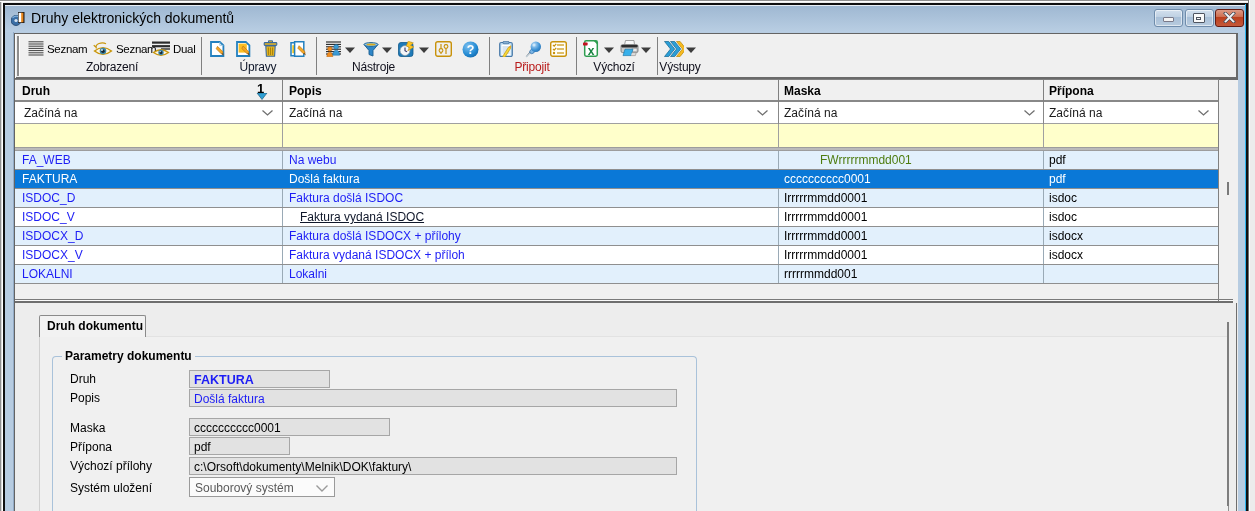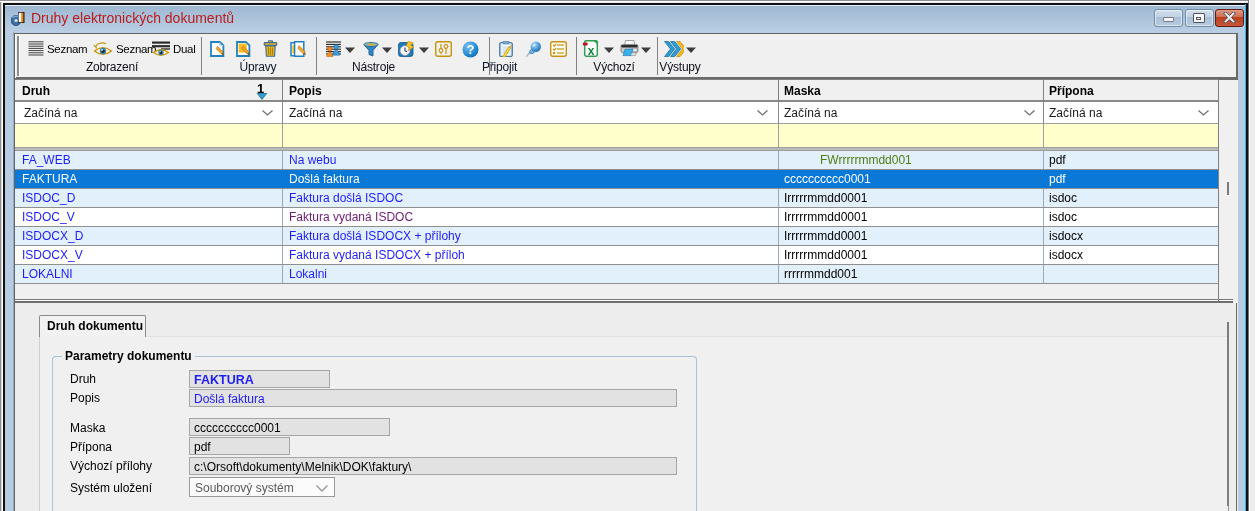--- a/index.html
+++ b/index.html
@@ -32,21 +32,21 @@
 <svg class="abs" style="left:11px;top:10px" width="16" height="16" viewBox="0 0 16 16">
   <ellipse cx="5" cy="10.5" rx="5" ry="5" fill="#3a6ea5"></ellipse>
   <ellipse cx="5" cy="10.5" rx="5" ry="5" fill="none" stroke="#1d3f66" stroke-width="0.8"></ellipse>
   <path d="M1.5 8 A4.5 4.5 0 0 1 8.5 7.5" fill="none" stroke="#7fb2e0" stroke-width="1.2"></path>
   <ellipse cx="5" cy="10.5" rx="1.6" ry="1.6" fill="#d8e4f0"></ellipse>
   <path d="M7 2 h6.5 v11 H7 z" fill="#1a1a1a"></path>
   <path d="M7.6 2.8 h2.4 v9.4 H7.6 z" fill="#ffffff"></path>
   <path d="M10.2 2.8 h2.2 v9.4 h-2.2 z" fill="#e88418"></path>
   <path d="M10.2 2.8 h0.9 v9.4 h-0.9 z" fill="#f7a54d"></path>
 </svg>
-<div class="abs" style="left:31px;top:10px;color:#b91c1c;font-size:14px;">Druhy elektronických dokumentů</div>
+<div class="abs" style="left:31px;top:10px;color:#000000;font-size:14px;">Druhy elektronických dokumentů</div>
 
 <div class="abs" style="left:1154px;top:9px;width:29px;height:18px;border:1px solid #6f8cab;border-radius:3px;background:linear-gradient(#d3e0ee 0%,#bed0e2 45%,#a9c0d8 46%,#b8cbde 100%);box-shadow:inset 0 0 0 1px rgba(255,255,255,.55);"></div>
 <div class="abs" style="left:1163px;top:17px;width:11px;height:5px;background:#f4f4f4;border:1px solid #7a7a8a;border-radius:1px;"></div>
 <div class="abs" style="left:1185px;top:9px;width:29px;height:18px;border:1px solid #6f8cab;border-radius:3px;background:linear-gradient(#d3e0ee 0%,#bed0e2 45%,#a9c0d8 46%,#b8cbde 100%);box-shadow:inset 0 0 0 1px rgba(255,255,255,.55);"></div>
 <div class="abs" style="left:1193px;top:13px;width:12px;height:10px;background:#fafafa;border:1.5px solid #4f5560;border-radius:1px;"></div>
 <div class="abs" style="left:1196px;top:16.5px;width:5px;height:3.5px;background:#fafafa;border:1px solid #4f5560;"></div>
 <div class="abs" style="left:1215px;top:9px;width:29px;height:18px;border:1px solid #641b12;border-radius:3px;background:linear-gradient(#dd9a85 0%,#cd6c4e 45%,#bc3f1d 46%,#c4593a 100%);"></div>
 <svg class="abs" style="left:1223px;top:12px" width="13" height="11" viewBox="0 0 13 11">
   <path d="M0.5 1 L2.8 0 L6.5 3.6 L10.2 0 L12.5 1 L8.4 5.5 L12.5 10 L10.2 11 L6.5 7.4 L2.8 11 L0.5 10 L4.6 5.5 z" fill="#f2f4f6" stroke="#3c4654" stroke-width="0.9" stroke-linejoin="round"></path>
 </svg>
@@ -61,21 +61,21 @@
 
 <div class="abs" style="left:201px;top:37px;width:1px;height:38px;background:#808080;"></div>
 <div class="abs" style="left:316px;top:37px;width:1px;height:38px;background:#808080;"></div>
 <div class="abs" style="left:489px;top:37px;width:1px;height:38px;background:#808080;"></div>
 <div class="abs" style="left:576px;top:37px;width:1px;height:38px;background:#808080;"></div>
 <div class="abs" style="left:657px;top:37px;width:1px;height:38px;background:#808080;"></div>
 
 <div class="abs" style="left:62px;top:60px;width:100px;text-align:center;color:#10101c;letter-spacing:-0.2px;">Zobrazení</div>
 <div class="abs" style="left:208px;top:60px;width:100px;text-align:center;color:#0f172a;letter-spacing:-0.2px;">Úpravy</div>
 <div class="abs" style="left:352px;top:60px;width:100px;color:#10101c;letter-spacing:-0.2px;">Nástroje</div>
-<div class="abs" style="left:482px;top:60px;width:100px;color:#0f172a;letter-spacing:-0.2px;">Připojit</div>
+<div class="abs" style="left:482px;top:60px;width:100px;text-align:center;color:#b91c1c;letter-spacing:-0.2px;">Připojit</div>
 <div class="abs" style="left:564px;top:60px;width:100px;text-align:center;color:#10101c;letter-spacing:-0.2px;">Výchozí</div>
 <div class="abs" style="left:630px;top:60px;width:100px;text-align:center;color:#10101c;letter-spacing:-0.2px;">Výstupy</div>
 
 <div class="abs" style="left:47px;top:43px;color:#000;font-size:11.5px;letter-spacing:-0.3px;">Seznam</div>
 <div class="abs" style="left:116px;top:43px;color:#000;font-size:11.5px;letter-spacing:-0.3px;">Seznam</div>
 <div class="abs" style="left:173px;top:43px;color:#000;font-size:11.5px;letter-spacing:-0.3px;">Dual</div>
 <div id="icons">
 
 <svg class="abs" style="left:28px;top:41px" width="16" height="15" viewBox="0 0 16 15">
   <g stroke="#3f3f3f" stroke-width="1">
@@ -334,21 +334,21 @@
 <div class="abs" style="left:22px;top:191px;color:#1d1df5;">ISDOC_D</div>
 <div class="abs" style="left:289px;top:191px;color:#1d1df5;">Faktura došlá ISDOC</div>
 <div class="abs" style="left:784px;top:191px;color:#000000;">Irrrrrmmdd0001</div>
 <div class="abs" style="left:1049px;top:191px;color:#000000;">isdoc</div>
 <div class="abs" style="left:282px;top:189px;width:1px;height:18px;background:#9aaab6;"></div>
 <div class="abs" style="left:778px;top:189px;width:1px;height:18px;background:#9aaab6;"></div>
 <div class="abs" style="left:1043px;top:189px;width:1px;height:18px;background:#9aaab6;"></div>
 <div class="abs" style="left:15px;top:207px;width:1203px;height:1px;background:#8f8f8f;"></div>
 <div class="abs" style="left:15px;top:208px;width:1203px;height:18px;background:#ffffff;"></div>
 <div class="abs" style="left:22px;top:210px;color:#1d1df5;">ISDOC_V</div>
-<div class="abs" style="left:289px;top:210px;color:#701a75;">Faktura vydaná ISDOC</div>
+<div class="abs" style="left:300px;top:210px;color:#0f172a;text-decoration:underline;">Faktura vydaná ISDOC</div>
 <div class="abs" style="left:784px;top:210px;color:#000000;">Irrrrrmmdd0001</div>
 <div class="abs" style="left:1049px;top:210px;color:#000000;">isdoc</div>
 <div class="abs" style="left:282px;top:208px;width:1px;height:18px;background:#9aaab6;"></div>
 <div class="abs" style="left:778px;top:208px;width:1px;height:18px;background:#9aaab6;"></div>
 <div class="abs" style="left:1043px;top:208px;width:1px;height:18px;background:#9aaab6;"></div>
 <div class="abs" style="left:15px;top:226px;width:1203px;height:1px;background:#8f8f8f;"></div>
 <div class="abs" style="left:15px;top:227px;width:1203px;height:18px;background:#e2f0fc;"></div>
 <div class="abs" style="left:22px;top:229px;color:#1d1df5;">ISDOCX_D</div>
 <div class="abs" style="left:289px;top:229px;color:#1d1df5;">Faktura došlá ISDOCX + přílohy</div>
 <div class="abs" style="left:784px;top:229px;color:#000000;">Irrrrrmmdd0001</div>

